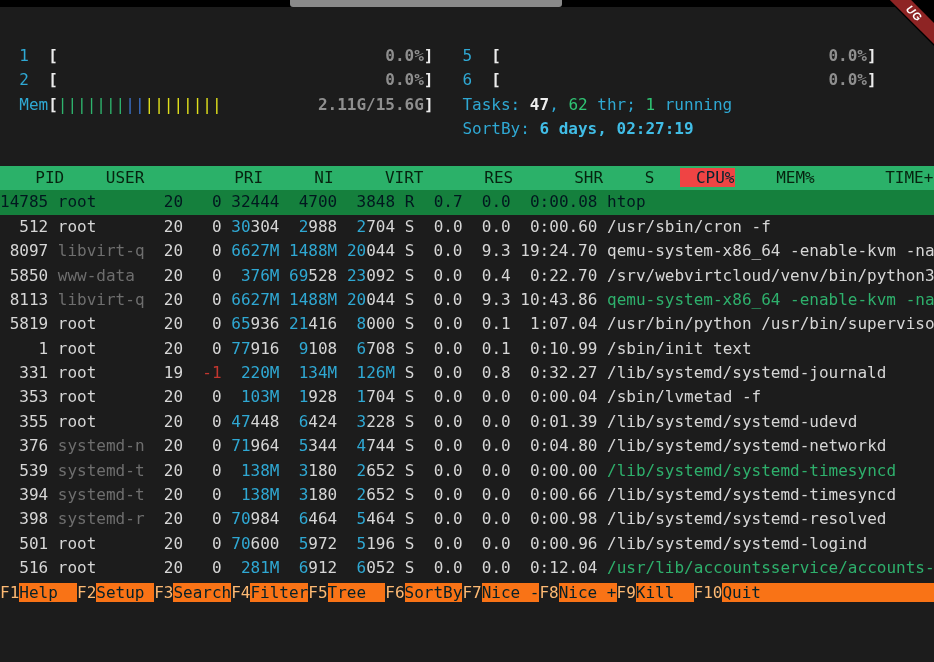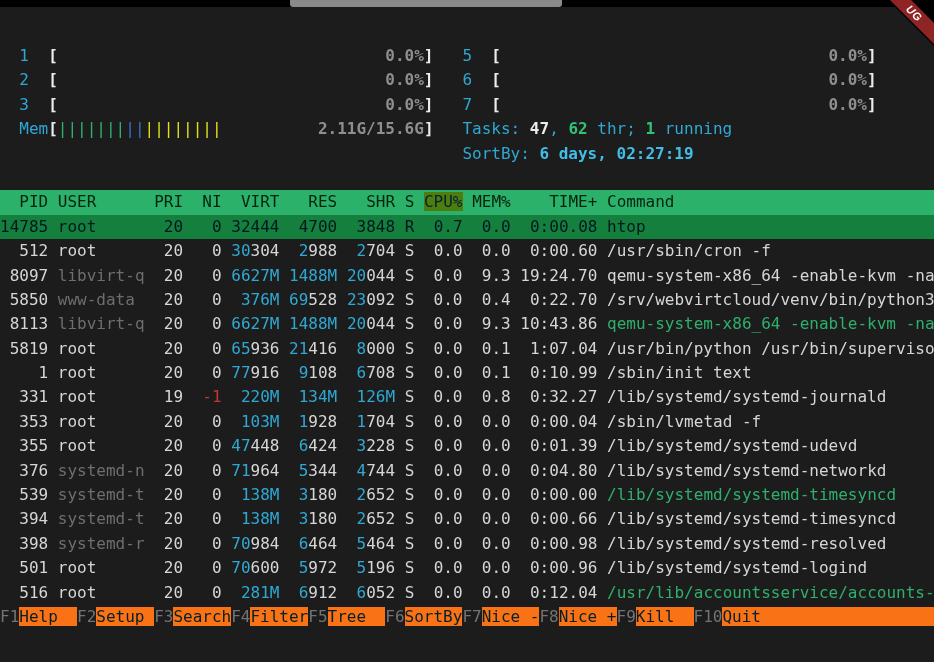--- a/index.html
+++ b/index.html
@@ -8,37 +8,37 @@
     font-family:"DejaVu Sans Mono",monospace;font-size:16px;
   }
   .content{position:absolute;left:0;top:16px;width:934px;padding-top:28px;}
   .line{height:24.4px;line-height:24.4px;white-space:pre;overflow:hidden;}
   
   .fg{color:#d6d6d6;}
   .wb{color:#ececec;font-weight:bold;}
   .cy{color:#2fa8d3;}
   .cyb{color:#41bde6;font-weight:bold;margin-top:18px;}
   .gr{color:#2eb06c;}
-  .grb{color:#2fc474;font-weight:bold;}
+  .grb{color:#2fc474;font-weight:normal;}
   .dim{color:#6e6e6e;}
   .dimb{color:#8f8f8f;font-weight:bold;}
   .red{color:#c3372f;}
   .num{color:#2fa8d3;}
   .p-g{color:#2eb46d;}
   .p-b{color:#3a70c9;}
   .p-y{color:#e0e01c;}
   
   .hdr{background:#2bb169;}
-  .hdr span{color:#06230f;}
-  .hdr span.sortcell{background:#4d7c0f;color:#042430;}
+  .hdr span{color:#06230f;padding-left:16px;}
+  .hdr span.sortcell{background:#ef4444;color:#042430;}
   
   .row.selected{background:#15803d;}
   .row.selected span{color:#02181f !important;font-weight:normal;}
   
-  .fkey{color:#737373;}
+  .fkey{color:#fdba74;}
   .fbtn{background:#f97316;color:#052028;}
   
   .topstrip{position:absolute;top:0;left:0;width:934px;height:7px;background:#000;z-index:4;}
   .toptab{position:absolute;top:0;left:290px;width:272px;height:7px;background:#8a8a8a;border-radius:0 0 3px 3px;z-index:5;}
   .corner{position:absolute;top:0;right:0;width:46px;height:46px;background:#000;
     clip-path:polygon(0 0,100% 0,100% 100%);z-index:6;}
   .ribbon{position:absolute;top:6px;right:-26px;width:92px;height:15px;background:#8e2424;
     transform:rotate(45deg);color:#ffffff;text-align:center;line-height:15px;
     font-family:"Liberation Sans",sans-serif;font-weight:bold;font-style:italic;font-size:11px;
     letter-spacing:.5px;z-index:7;}
@@ -48,21 +48,20 @@
 
 <div class="term">
   <div class="topstrip"></div>
   <div class="toptab"></div>
   <div class="corner"></div>
   <div class="ribbon">UG</div>
   <div class="content">
     <div id="meters">
         <div class="line"><span>  </span><span class="cy">1</span><span>  </span><span class="wb">[</span><span>                                  </span><span class="dimb">0.0%</span><span class="wb">]</span><span>   </span><span class="cy">5</span><span>  </span><span class="wb">[</span><span>                                  </span><span class="dimb">0.0%</span><span class="wb">]</span></div>
         <div class="line"><span>  </span><span class="cy">2</span><span>  </span><span class="wb">[</span><span>                                  </span><span class="dimb">0.0%</span><span class="wb">]</span><span>   </span><span class="cy">6</span><span>  </span><span class="wb">[</span><span>                                  </span><span class="dimb">0.0%</span><span class="wb">]</span></div>
-        <div class="line"><span>  </span><span class="cy">3</span><span>  </span><span class="wb">[</span><span>                                  </span><span class="dimb">0.0%</span><span class="wb">]</span><span>   </span><span class="cy">7</span><span>  </span><span class="wb">[</span><span>                                  </span><span class="dimb">0.0%</span><span class="wb">]</span></div>
         <div class="line"><span>  </span><span class="cy">Mem</span><span class="wb">[</span><span class="p-g">|||||||</span><span class="p-b">||</span><span class="p-y">||||||||</span><span>          </span><span class="dimb">2.11G/15.6G</span><span class="wb">]</span><span>   </span><span class="cy">Tasks: </span><span class="wb">47</span><span class="cy">, </span><span class="grb">62</span><span class="cy"> thr; </span><span class="grb">1</span><span class="cy"> running</span></div>
         <div class="line"><span>                                                </span><span class="cy">SortBy: </span><span class="cyb">6 days, 02:27:19</span></div>
         <div class="line"><span> </span></div>
       </div>
     <div id="thead" class="line hdr"><span>  PID</span><span> </span><span>USER     </span><span> </span><span>PRI</span><span> </span><span> NI</span><span> </span><span> VIRT</span><span> </span><span>  RES</span><span> </span><span>  SHR</span><span> </span><span>S</span><span> </span><span class="sortcell">CPU%</span><span> </span><span>MEM%</span><span> </span><span>   TIME+</span><span> </span><span>Command</span></div>
     <div id="rows">
         <div class="line row selected"><span class="fg">14785</span><span> </span><span class="fg">root     </span><span> </span><span class="fg"> 20</span><span> </span><span class="fg">  0</span><span> </span><span class="num">32</span><span class="fg">444</span><span> </span><span> </span><span class="num">4</span><span class="fg">700</span><span> </span><span> </span><span class="num">3</span><span class="fg">848</span><span> </span><span class="fg">R</span><span> </span><span class="fg"> 0.7</span><span> </span><span class="fg"> 0.0</span><span> </span><span class="fg"> 0:00.08</span><span> </span><span class="fg">htop</span></div>
         <div class="line row"><span class="fg">  512</span><span> </span><span class="fg">root     </span><span> </span><span class="fg"> 20</span><span> </span><span class="fg">  0</span><span> </span><span class="num">30</span><span class="fg">304</span><span> </span><span> </span><span class="num">2</span><span class="fg">988</span><span> </span><span> </span><span class="num">2</span><span class="fg">704</span><span> </span><span class="fg">S</span><span> </span><span class="fg"> 0.0</span><span> </span><span class="fg"> 0.0</span><span> </span><span class="fg"> 0:00.60</span><span> </span><span class="fg">/usr/sbin/cron -f</span></div>
         <div class="line row"><span class="fg"> 8097</span><span> </span><span class="dim">libvirt-q</span><span> </span><span class="fg"> 20</span><span> </span><span class="fg">  0</span><span> </span><span class="num">6627M</span><span> </span><span class="num">1488M</span><span> </span><span class="num">20</span><span class="fg">044</span><span> </span><span class="fg">S</span><span> </span><span class="fg"> 0.0</span><span> </span><span class="fg"> 9.3</span><span> </span><span class="fg">19:24.70</span><span> </span><span class="fg">qemu-system-x86_64 -enable-kvm -na</span></div>
         <div class="line row"><span class="fg"> 5850</span><span> </span><span class="dim">www-data </span><span> </span><span class="fg"> 20</span><span> </span><span class="fg">  0</span><span> </span><span> </span><span class="num">376M</span><span> </span><span class="num">69</span><span class="fg">528</span><span> </span><span class="num">23</span><span class="fg">092</span><span> </span><span class="fg">S</span><span> </span><span class="fg"> 0.0</span><span> </span><span class="fg"> 0.4</span><span> </span><span class="fg"> 0:22.70</span><span> </span><span class="fg">/srv/webvirtcloud/venv/bin/python3</span></div>

